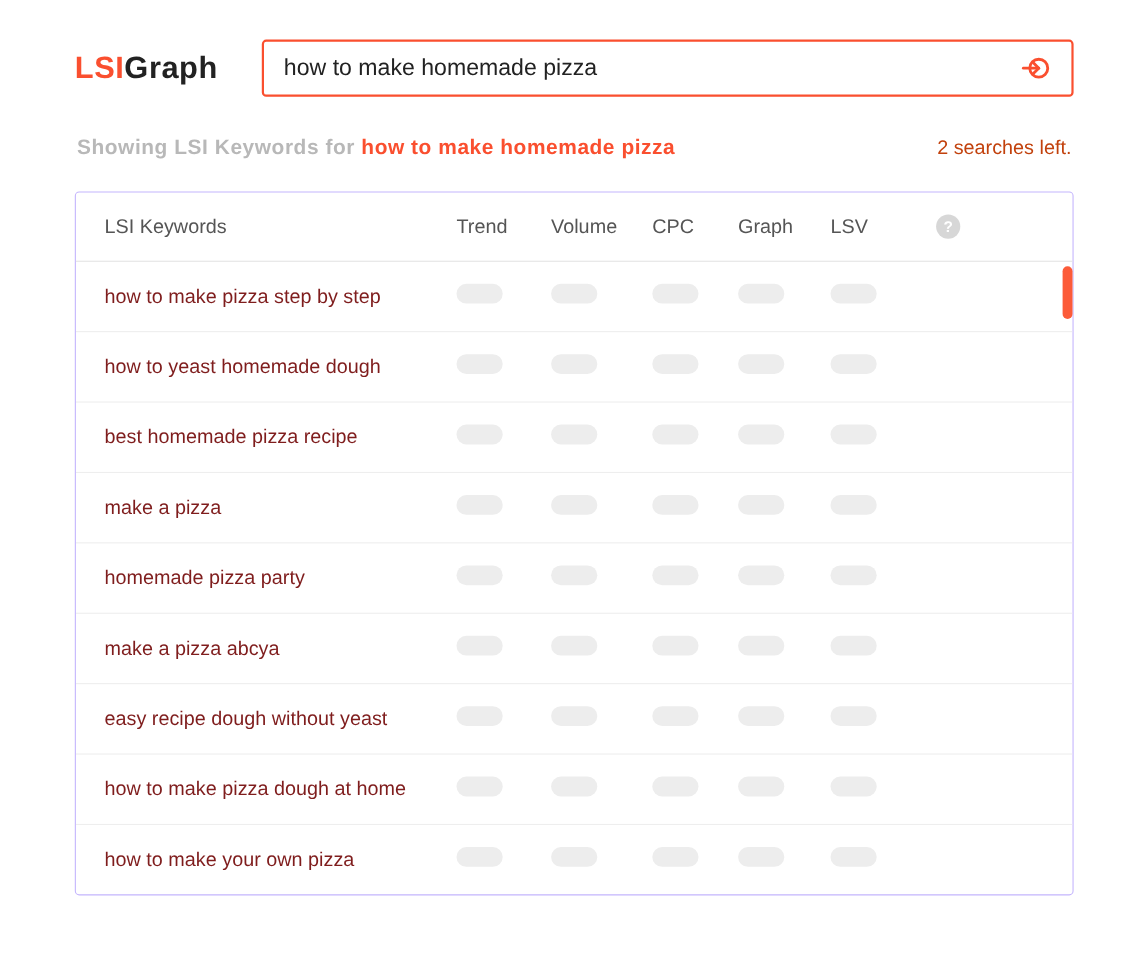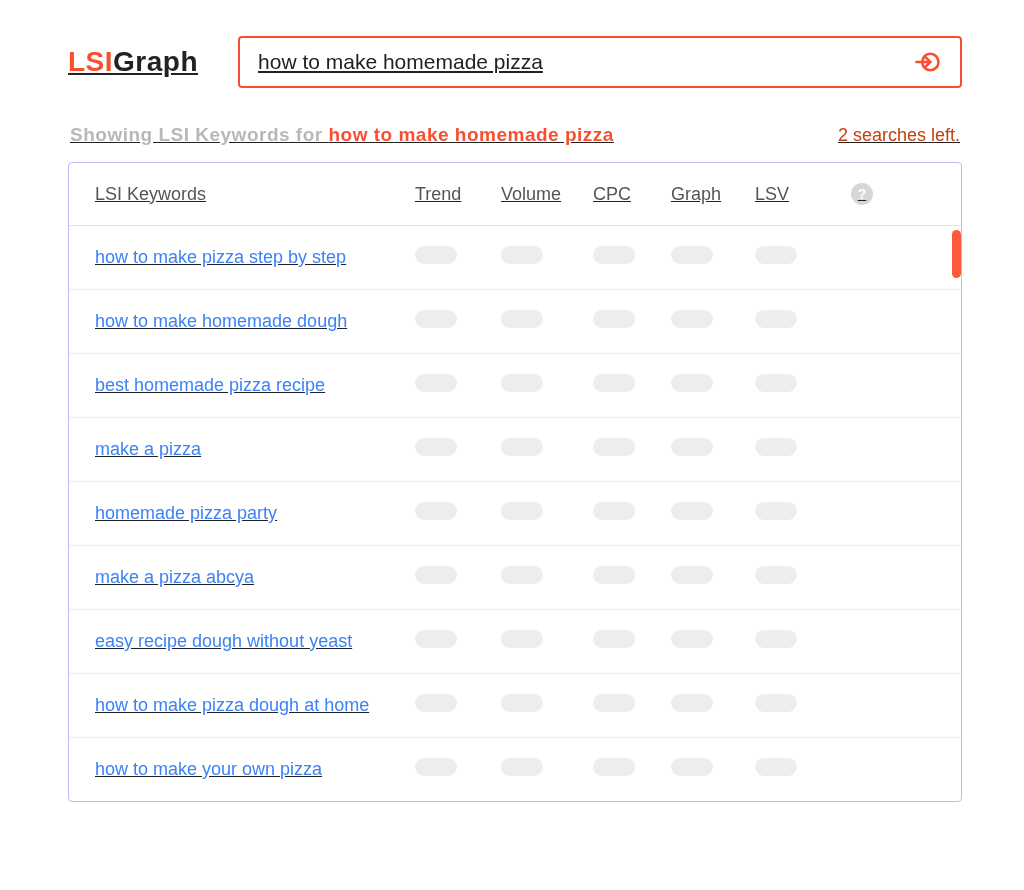--- a/index.html
+++ b/index.html
@@ -5,22 +5,21 @@
   * { box-sizing: border-box; margin: 0; padding: 0; }
   body {
     font-family: -apple-system, BlinkMacSystemFont, "Segoe UI", Helvetica, Arial, sans-serif;
     background: #fff;
     width: 1024px;
     height: 890px;
     overflow: hidden;
     color: #222;
   }
   .page {
-    padding: 36px 62px 0 68px;
-    text-decoration: underline;
+    padding: 36px 48px 0 68px;
   }
   .header-row {
     display: flex;
     align-items: center;
     gap: 40px;
     margin-bottom: 36px;
   }
   .logo {
     font-family: -apple-system, "Segoe UI", Helvetica, Arial, sans-serif;
     font-size: 28px;
@@ -54,21 +53,21 @@
     cursor: pointer;
     padding: 4px;
     display: flex;
     align-items: center;
   }
   .search-submit svg { display: block; }
   .summary-row {
     display: flex;
     align-items: baseline;
     justify-content: space-between;
-    margin-bottom: 16px;
+    margin-bottom: 28px;
     padding: 0 2px;
     gap: 22px;
   }
   .summary-left {
     font-size: 19px;
     font-weight: 700;
     letter-spacing: 0.5px;
   }
   .summary-prefix { color: #b8b8b8; }
   .summary-query { color: #fa4f2f; }
@@ -108,21 +107,21 @@
     max-height: 660px;
     overflow: hidden;
   }
   .table-row {
     display: grid;
     grid-template-columns: 320px 86px 92px 78px 84px 78px 40px;
     align-items: center;
     padding: 20px 20px 20px 26px;
     border-bottom: 1px solid #eeeeee;
     font-size: 18px;
-    color: #3b82f6;
+    color: #7f1d1d;
   }
   .table-row:last-child { border-bottom: none; }
   .keyword-cell { padding-right: 14px; }
   .pill {
     display: inline-block;
     width: 42px;
     height: 18px;
     border-radius: 10px;
     background: #ededed;
   }
@@ -185,21 +184,21 @@
         <div class="table-row">
           <div class="keyword-cell">how to make pizza step by step</div>
           <div><span class="pill"></span></div>
           <div><span class="pill"></span></div>
           <div><span class="pill"></span></div>
           <div><span class="pill"></span></div>
           <div><span class="pill"></span></div>
           <div></div>
         </div>
         <div class="table-row">
-          <div class="keyword-cell">how to make homemade dough</div>
+          <div class="keyword-cell">how to yeast homemade dough</div>
           <div><span class="pill"></span></div>
           <div><span class="pill"></span></div>
           <div><span class="pill"></span></div>
           <div><span class="pill"></span></div>
           <div><span class="pill"></span></div>
           <div></div>
         </div>
         <div class="table-row">
           <div class="keyword-cell">best homemade pizza recipe</div>
           <div><span class="pill"></span></div>

